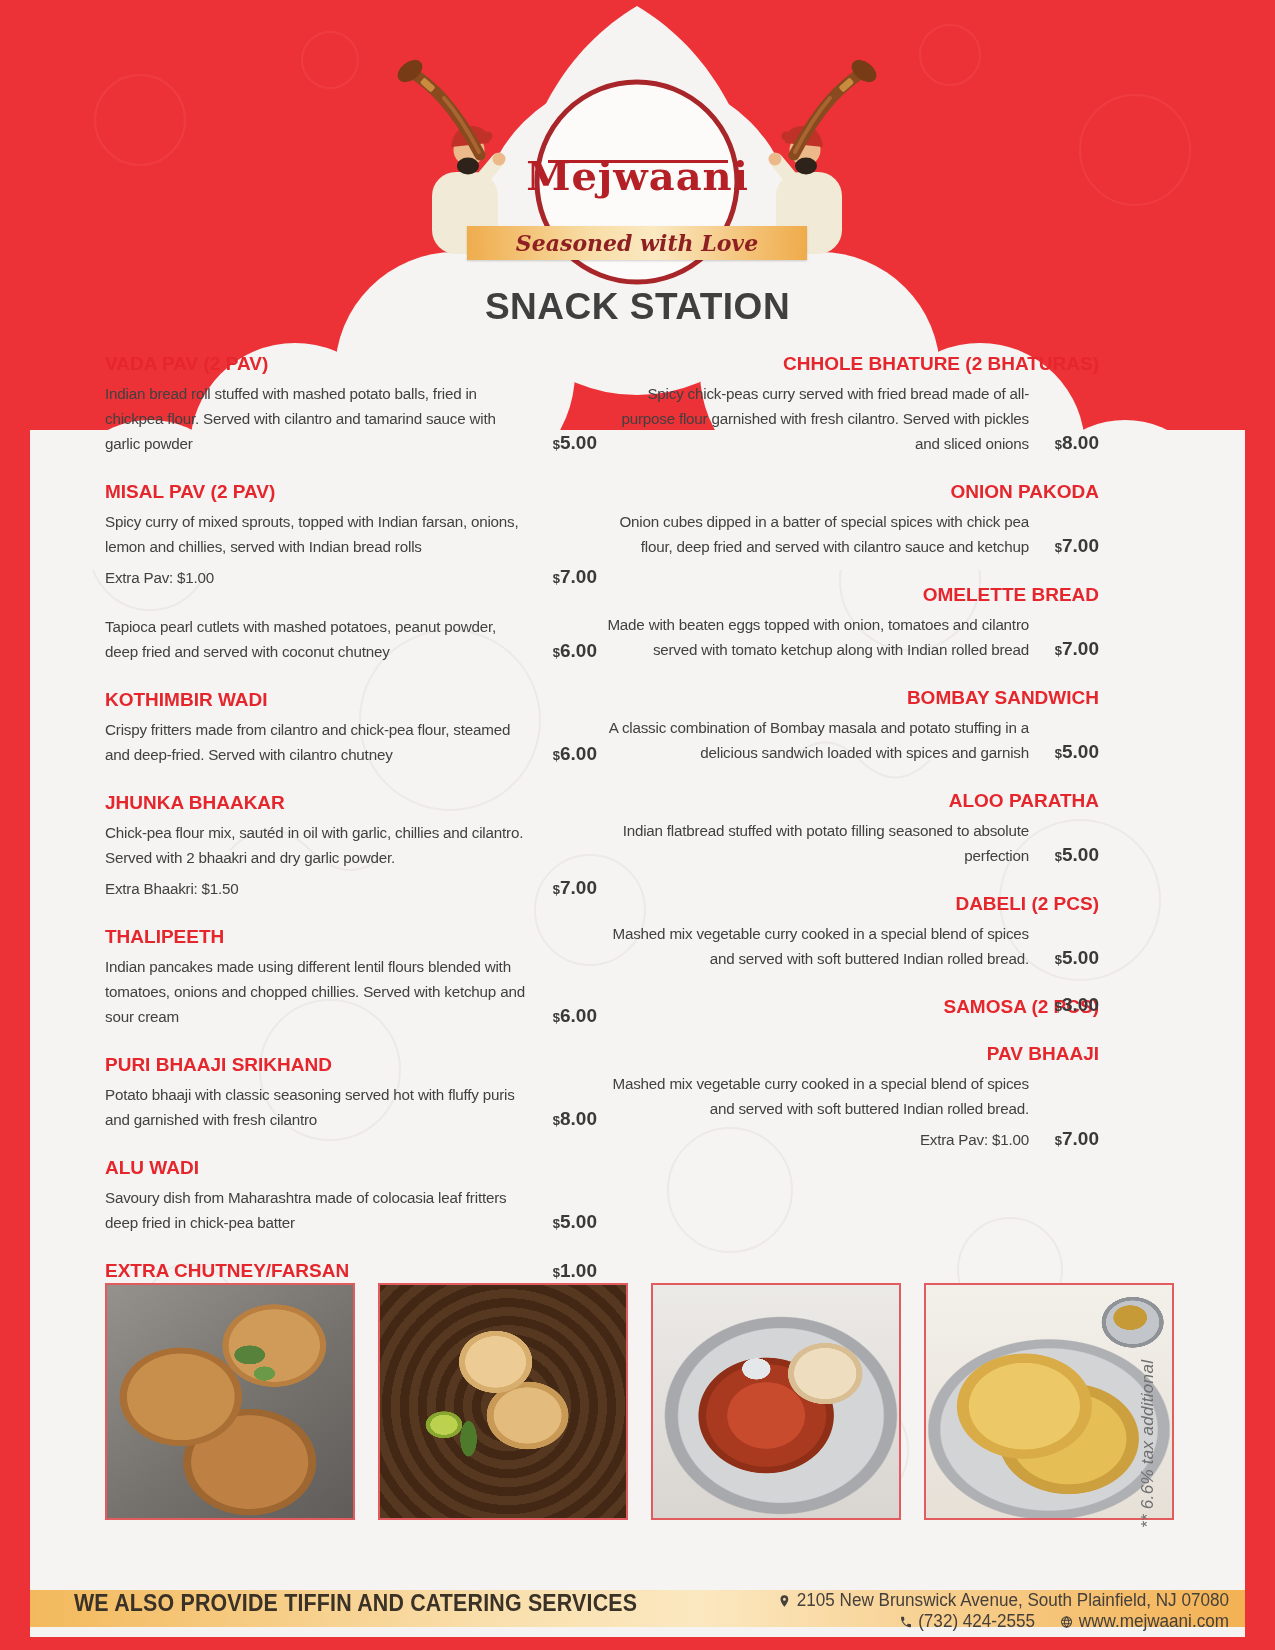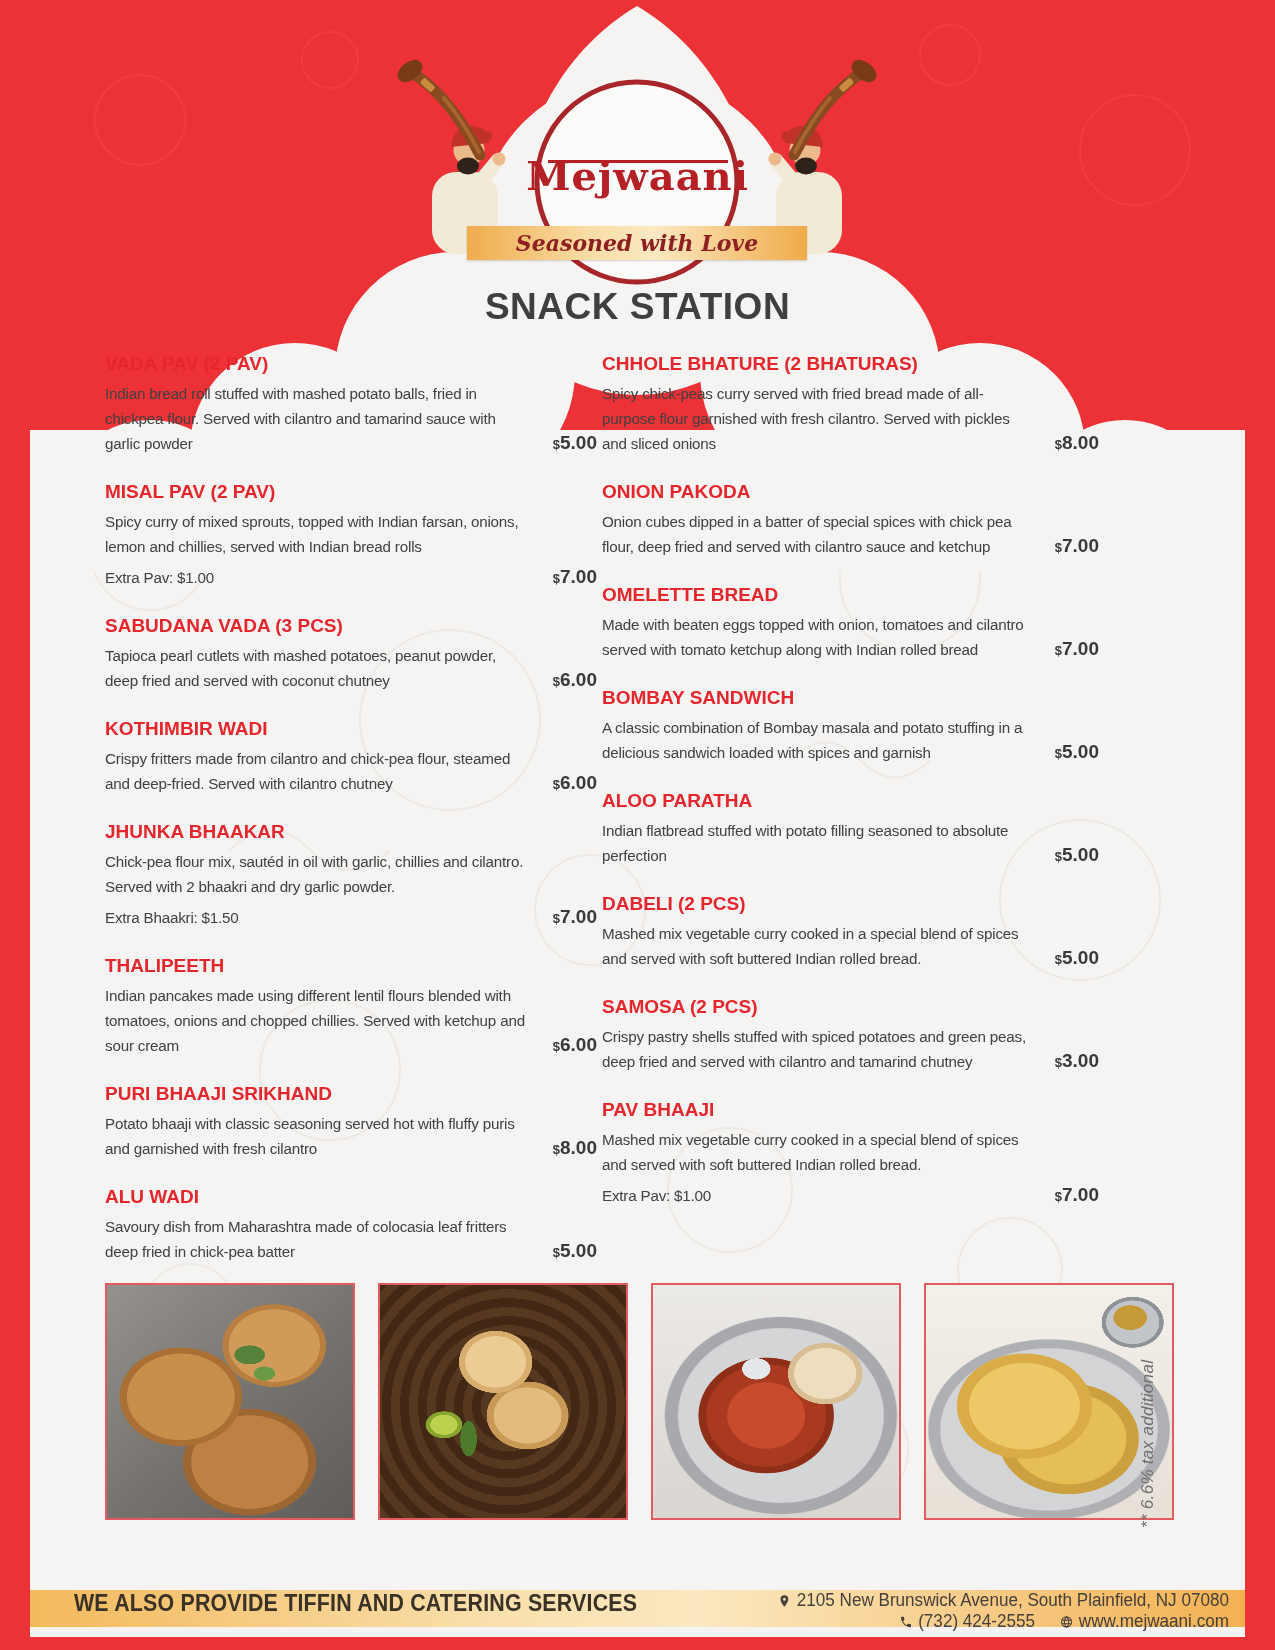--- a/index.html
+++ b/index.html
@@ -30,21 +30,21 @@
     font-size:22px;color:#8E1F22;text-align:center;
   }
   .page-title{
     position:absolute;top:286px;left:0;width:100%;text-align:center;z-index:3;
     font-size:37px;font-weight:bold;color:#3F3F3F;letter-spacing:.5px;margin:0;
   }
   
   .menu{position:absolute;left:105px;top:352px;width:1012px;z-index:3;display:flex;gap:5px;}
   .col{display:block;}
   .col-left{width:492px;}
-  .col-right{width:497px;}
+  .col-right{width:497px;text-align:right;}
   .item{position:relative;margin-bottom:24px;}
   .item:last-child{margin-bottom:0;}
   .iname{
     margin:0 0 3px 0;font-size:19px;line-height:23px;font-weight:bold;color:#E5262C;letter-spacing:0;
   }
   .idesc{
     margin:6px 0 0 0;width:calc(100% - 70px);
     font-size:15.2px;line-height:25px;letter-spacing:-0.2px;color:#414141;
   }
   .iprice{
@@ -188,21 +188,20 @@
     </div>
 
     <div class="item">
       <h3 class="iname">MISAL PAV (2 PAV)</h3>
       <p class="idesc">Spicy curry of mixed sprouts, topped with Indian farsan, onions, lemon and chillies, served with Indian bread rolls</p>
       <p class="idesc">Extra Pav: $1.00</p>
       <div class="iprice"><span class="cur">$</span><span class="amt">7.00</span></div>
     </div>
 
     <div class="item">
-      <h3 class="iname">SABUDANA VADA (3 PCS)</h3>
       <p class="idesc">Tapioca pearl cutlets with mashed potatoes, peanut powder, deep fried and served with coconut chutney</p>
       <div class="iprice"><span class="cur">$</span><span class="amt">6.00</span></div>
     </div>
 
     <div class="item">
       <h3 class="iname">KOTHIMBIR WADI</h3>
       <p class="idesc">Crispy fritters made from cilantro and chick-pea flour, steamed and deep-fried. Served with cilantro chutney</p>
       <div class="iprice"><span class="cur">$</span><span class="amt">6.00</span></div>
     </div>
 
@@ -271,21 +270,20 @@
     </div>
 
     <div class="item">
       <h3 class="iname">DABELI (2 PCS)</h3>
       <p class="idesc">Mashed mix vegetable curry cooked in a special blend of spices and served with soft buttered Indian rolled bread.</p>
       <div class="iprice"><span class="cur">$</span><span class="amt">5.00</span></div>
     </div>
 
     <div class="item">
       <h3 class="iname">SAMOSA (2 PCS)</h3>
-      <p class="idesc">Crispy pastry shells stuffed with spiced potatoes and green peas, deep fried and served with cilantro and tamarind chutney</p>
       <div class="iprice"><span class="cur">$</span><span class="amt">3.00</span></div>
     </div>
 
     <div class="item">
       <h3 class="iname">PAV BHAAJI</h3>
       <p class="idesc">Mashed mix vegetable curry cooked in a special blend of spices and served with soft buttered Indian rolled bread.</p>
       <p class="idesc">Extra Pav: $1.00</p>
       <div class="iprice"><span class="cur">$</span><span class="amt">7.00</span></div>
     </div>
 

